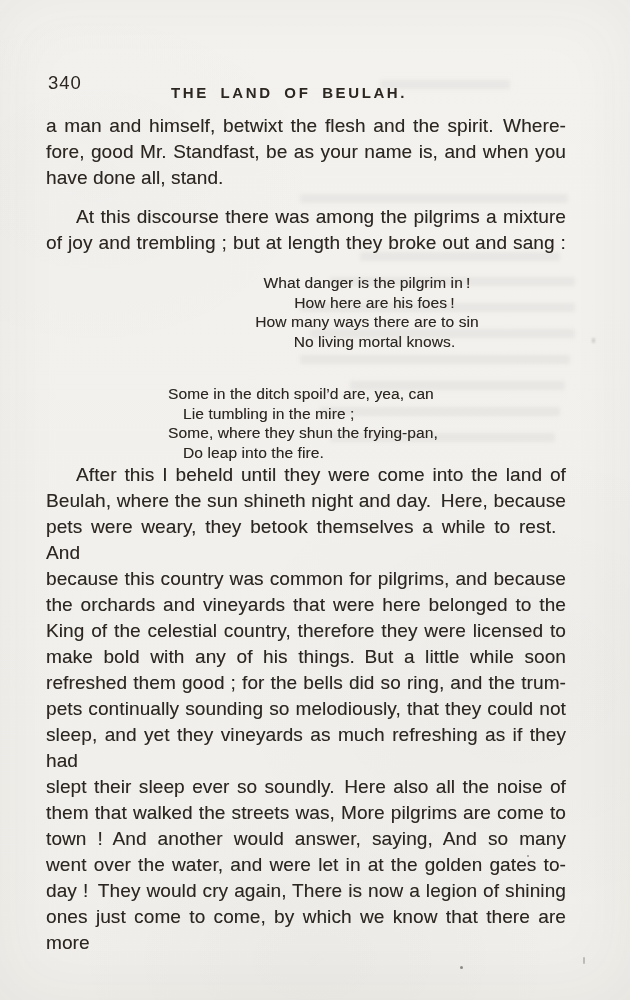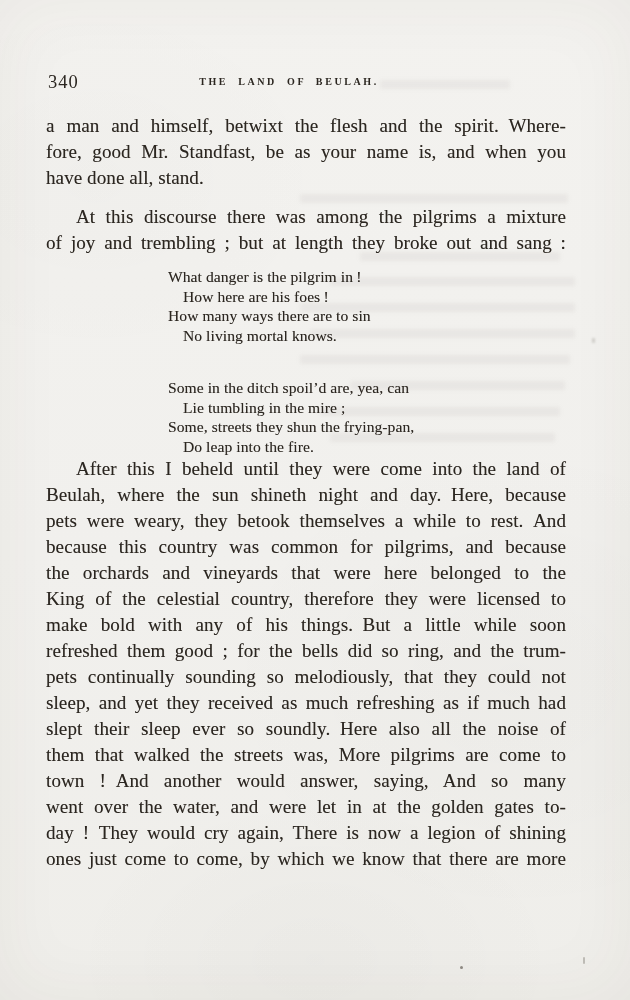--- a/index.html
+++ b/index.html
@@ -1,53 +1,53 @@
 <!DOCTYPE html>
 <html><head>
 <meta charset="utf-8">
 <style>
   html, body { margin: 0; padding: 0; background: #e8e7e4; }
   .page {
     width: 630px; height: 1000px;
     position: relative; overflow: hidden;
-    font-family: Liberation Serif, serif;
+    font-family: Liberation Sans, sans-serif;
     color: #2b2620;
     background:
       radial-gradient(ellipse 420px 320px at 15% 18%, rgba(0,0,0,0.012), transparent 60%),
       radial-gradient(ellipse 520px 420px at 82% 68%, rgba(0,0,0,0.016), transparent 60%),
       radial-gradient(ellipse 360px 240px at 50% 96%, rgba(0,0,0,0.02), transparent 70%),
       linear-gradient(180deg, #f3f2ef 0%, #f1f0ed 55%, #efeeea 100%);
     box-shadow: inset 0 0 70px rgba(70,60,45,0.05);
   }
   .content { position: absolute; left: 46px; top: 0; width: 520px; }
 
   .page-header { margin-top: 72px; position: relative; height: 21px; }
   .page-number {
     position: absolute; left: 2px; top: 0;
     font-size: 18.5px; letter-spacing: 1px;
   }
   .running-head {
-    position: absolute; left: 0; right: 34px; top: 4px;
+    position: absolute; left: 0; right: 34px; top: 12px;
     text-align: center;
-    font-size: 10px; font-weight: bold;
+    font-size: 15px; font-weight: bold;
     letter-spacing: 2.6px; word-spacing: 5px;
   }
 
   .body-par {
     font-size: 19px; line-height: 26px;
     letter-spacing: 0.1px;
     text-shadow: 0.2px 0.2px 0.3px rgba(40,35,30,0.35);
   }
   .bline { text-align: justify; text-align-last: justify; }
   .bline.endline { text-align-last: left; }
   .bline.indent { text-indent: 30px; }
 
   .para1 { margin-top: 20px; }
   .para2 { margin-top: 13px; }
-  .verse1 { margin-top: 11px; }
+  .verse1 { margin-top: 17px; text-align: center; }
   .verse2 { margin-top: 33px; }
   .para3 { }
 
   .verse {
     font-size: 15.5px; line-height: 19.5px;
     margin-left: 122px;
     letter-spacing: 0.1px;
     text-shadow: 0.2px 0.2px 0.3px rgba(40,35,30,0.35);
   }
   .vline.hang { padding-left: 15px; }
@@ -105,35 +105,35 @@
     <div class="verse verse1">
       <div class="vline">What danger is the pilgrim in !</div>
       <div class="vline hang">How here are his foes !</div>
       <div class="vline">How many ways there are to sin</div>
       <div class="vline hang">No living mortal knows.</div>
     </div>
 
     <div class="verse verse2">
       <div class="vline">Some in the ditch spoil’d are, yea, can</div>
       <div class="vline hang">Lie tumbling in the mire ;</div>
-      <div class="vline">Some, streets they shun the frying-pan,</div>
+      <div class="vline">Some, where they shun the frying-pan,</div>
       <div class="vline hang">Do leap into the fire.</div>
     </div>
 
     <div class="body-par para3">
       <div class="bline indent">After this I beheld until they were come into the land of</div>
       <div class="bline">Beulah, where the sun shineth night and day. Here, because</div>
       <div class="bline">pets were weary, they betook themselves a while to rest. And</div>
       <div class="bline">because this country was common for pilgrims, and because</div>
       <div class="bline">the orchards and vineyards that were here belonged to the</div>
       <div class="bline">King of the celestial country, therefore they were licensed to</div>
       <div class="bline">make bold with any of his things. But a little while soon</div>
       <div class="bline">refreshed them good ; for the bells did so ring, and the trum-</div>
       <div class="bline">pets continually sounding so melodiously, that they could not</div>
-      <div class="bline">sleep, and yet they received as much refreshing as if much had</div>
+      <div class="bline">sleep, and yet they vineyards as much refreshing as if they had</div>
       <div class="bline">slept their sleep ever so soundly. Here also all the noise of</div>
       <div class="bline">them that walked the streets was, More pilgrims are come to</div>
       <div class="bline">town ! And another would answer, saying, And so many</div>
       <div class="bline">went over the water, and were let in at the golden gates to-</div>
       <div class="bline">day ! They would cry again, There is now a legion of shining</div>
       <div class="bline">ones just come to come, by which we know that there are more</div>
     </div>
 
   </div>
 </div>

